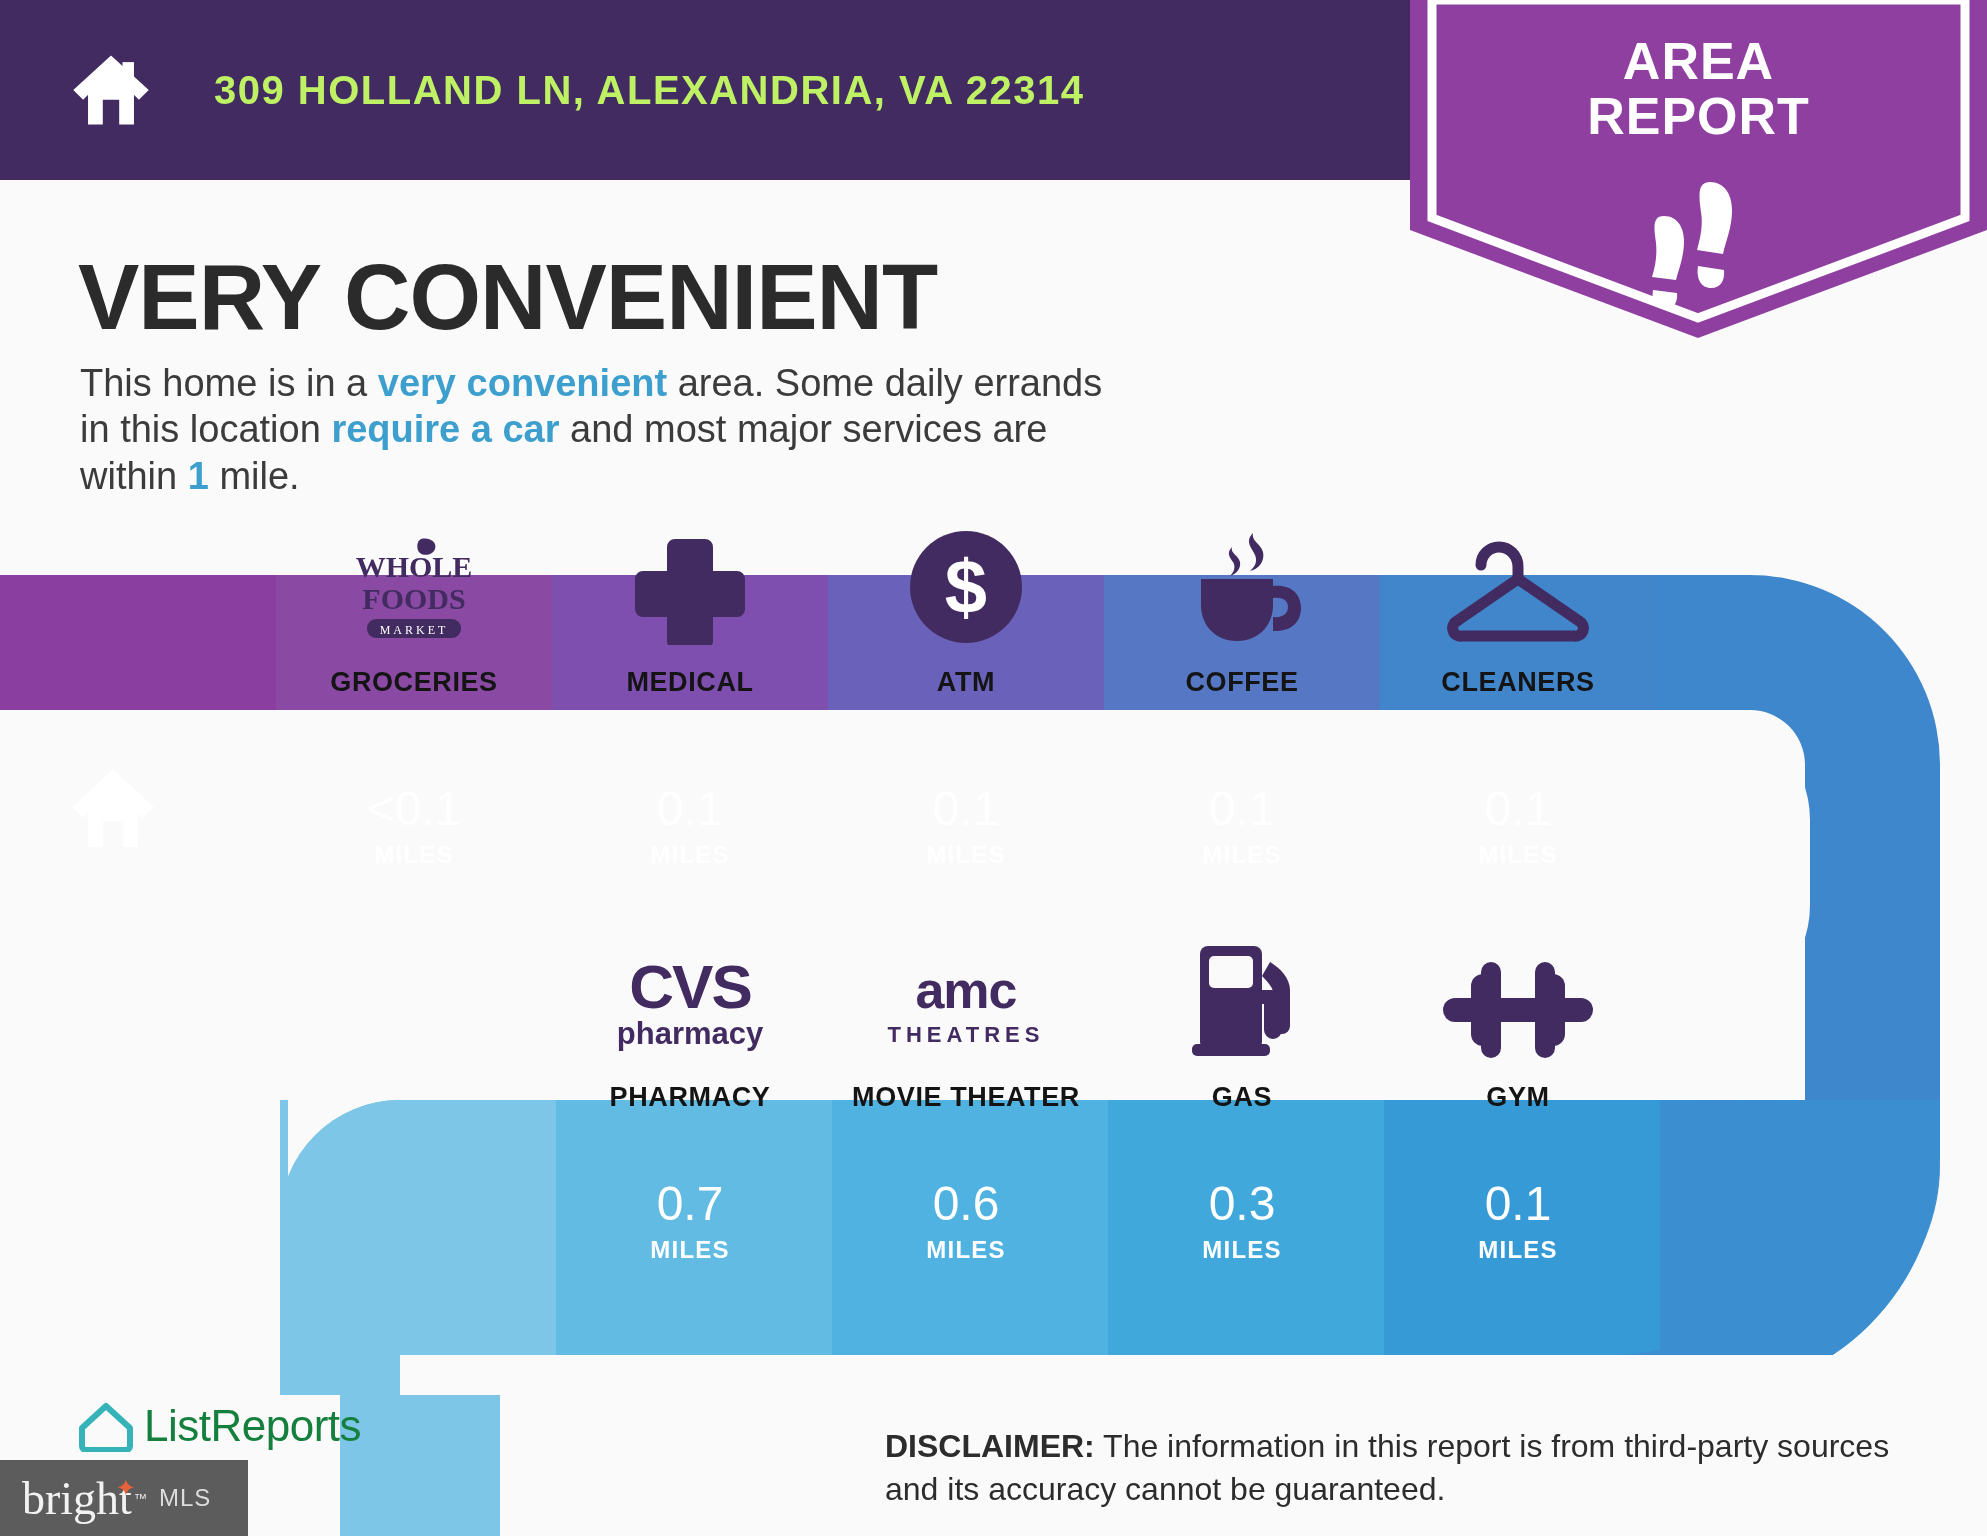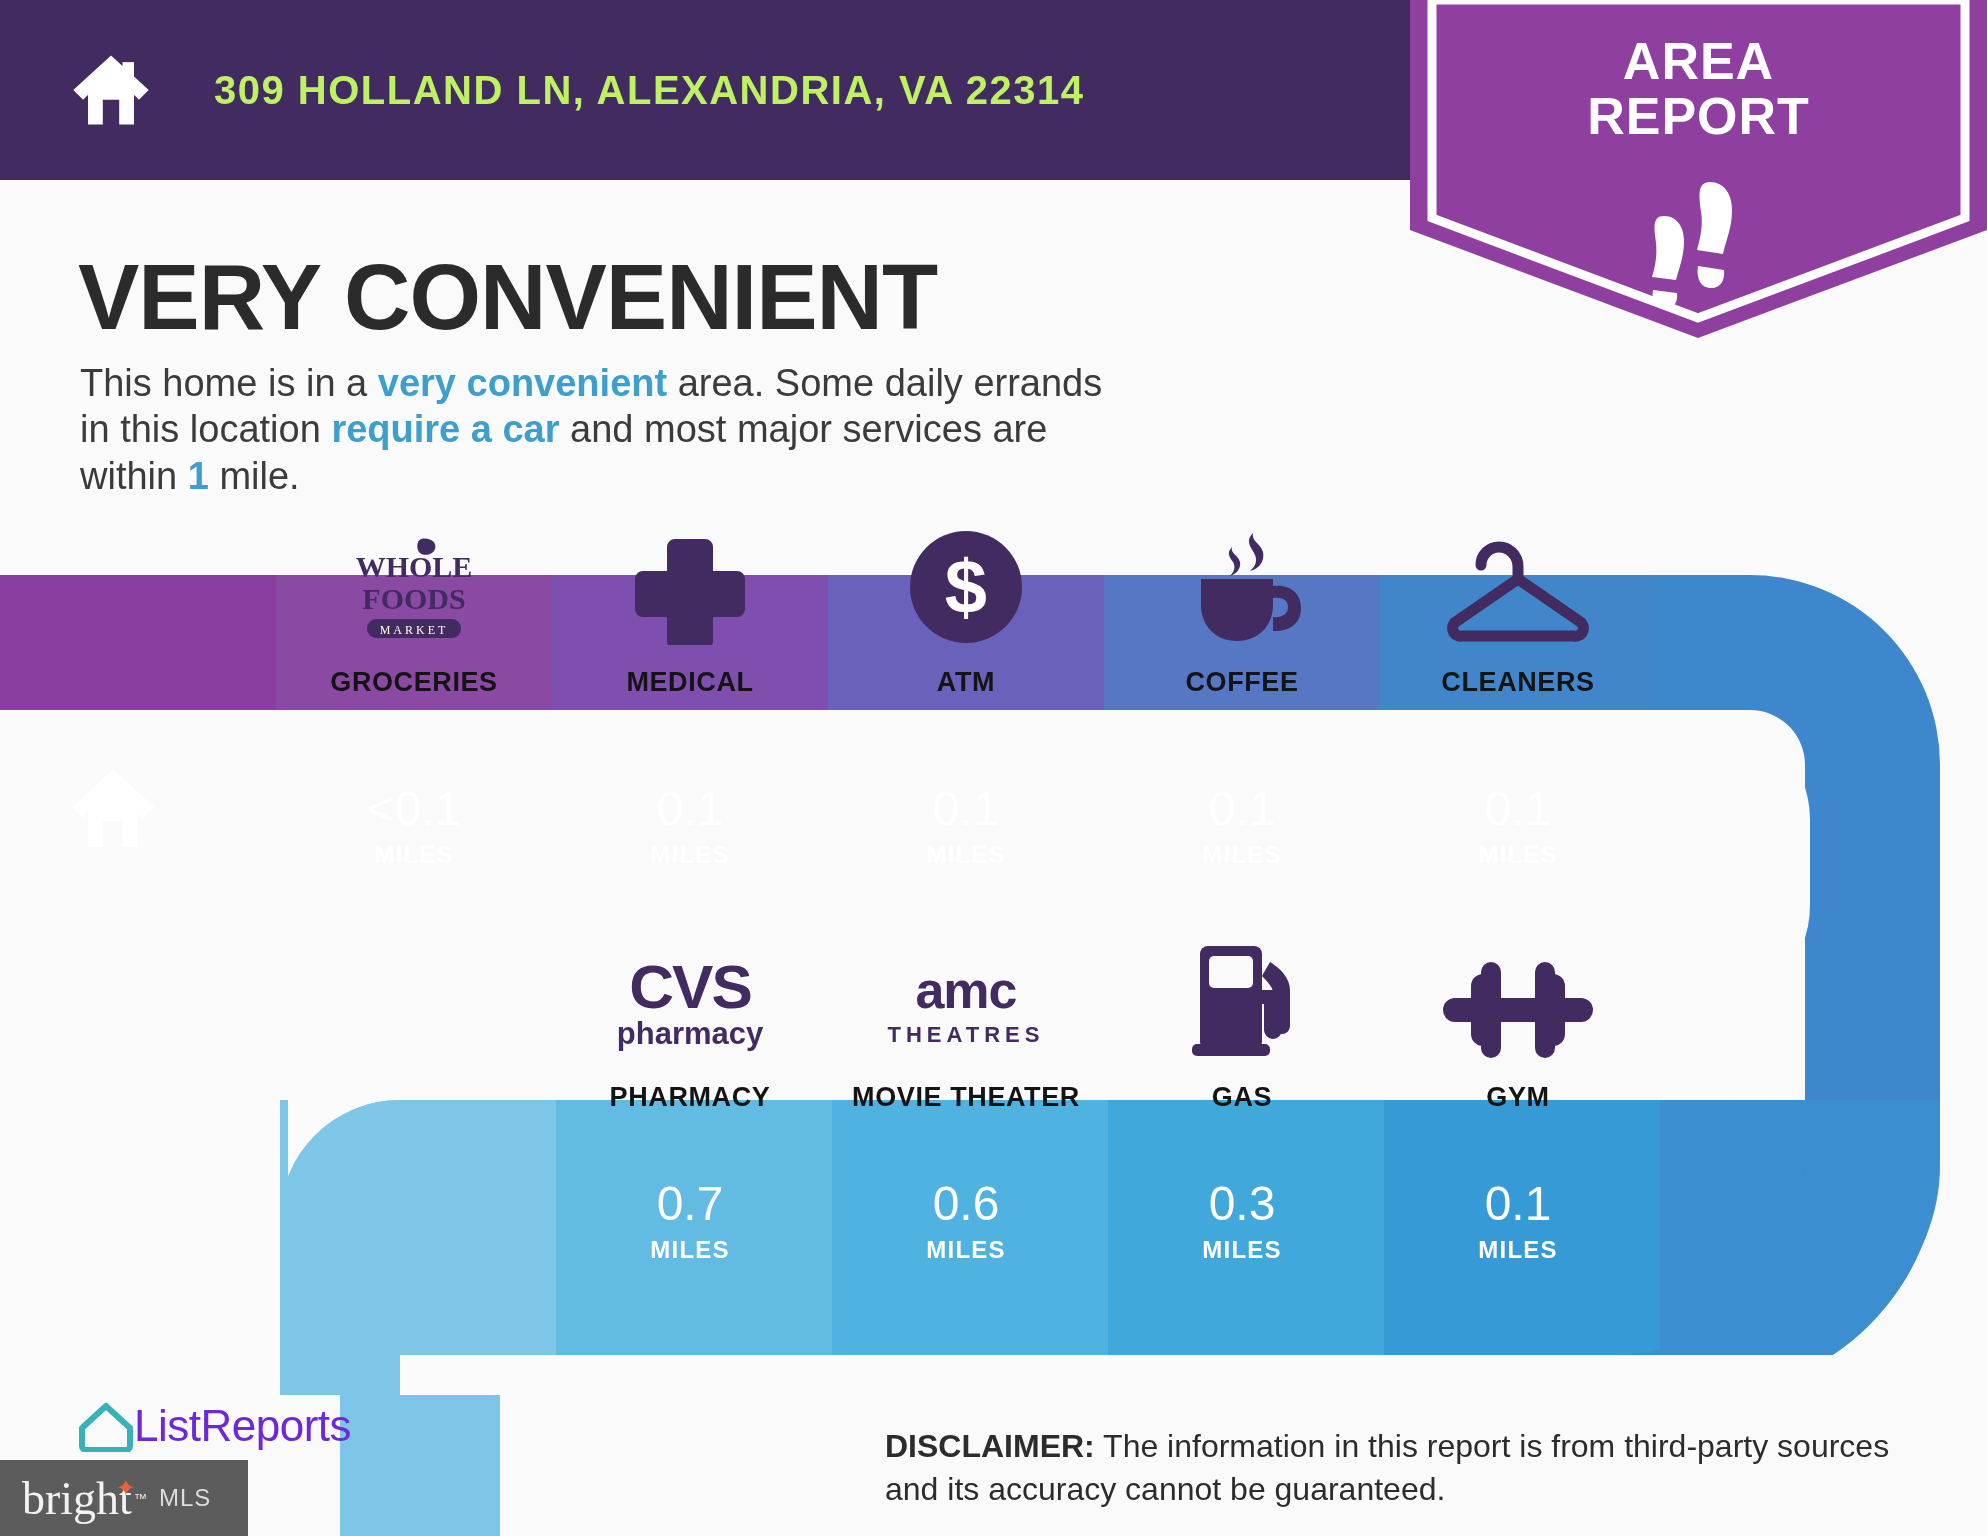--- a/index.html
+++ b/index.html
@@ -60,21 +60,21 @@
   
   .dist{
     position:absolute; width:276px; text-align:center; color:#ffffff;
     pointer-events:none;
   }
   .dist .v{ font-size:48px; font-weight:400; line-height:1; }
   .dist .u{ font-size:24px; font-weight:700; letter-spacing:1.2px; margin-top:8px; }
 
   
   .lr-logo{ position:absolute; left:78px; top:1400px; display:flex; align-items:center; }
-  .lr-name{ font-size:44px; color:#6d28d9; letter-spacing:-0.5px; }
+  .lr-name{ font-size:44px; color:#15803d; margin-left:10px; letter-spacing:-0.5px; }
   .disclaimer{
     position:absolute; left:885px; top:1425px; width:1030px;
     font-size:32px; line-height:1.34; color:#2c2c2c;
   }
   .disclaimer b{ font-weight:700; }
   .mls{
     position:absolute; left:0; top:1460px; width:248px; height:76px;
     background:#5c5c5c; display:flex; align-items:center; padding-left:22px;
   }
   .mls-b{ font-family:"Liberation Serif", serif; font-size:46px; color:#f2f2f2; position:relative; }

